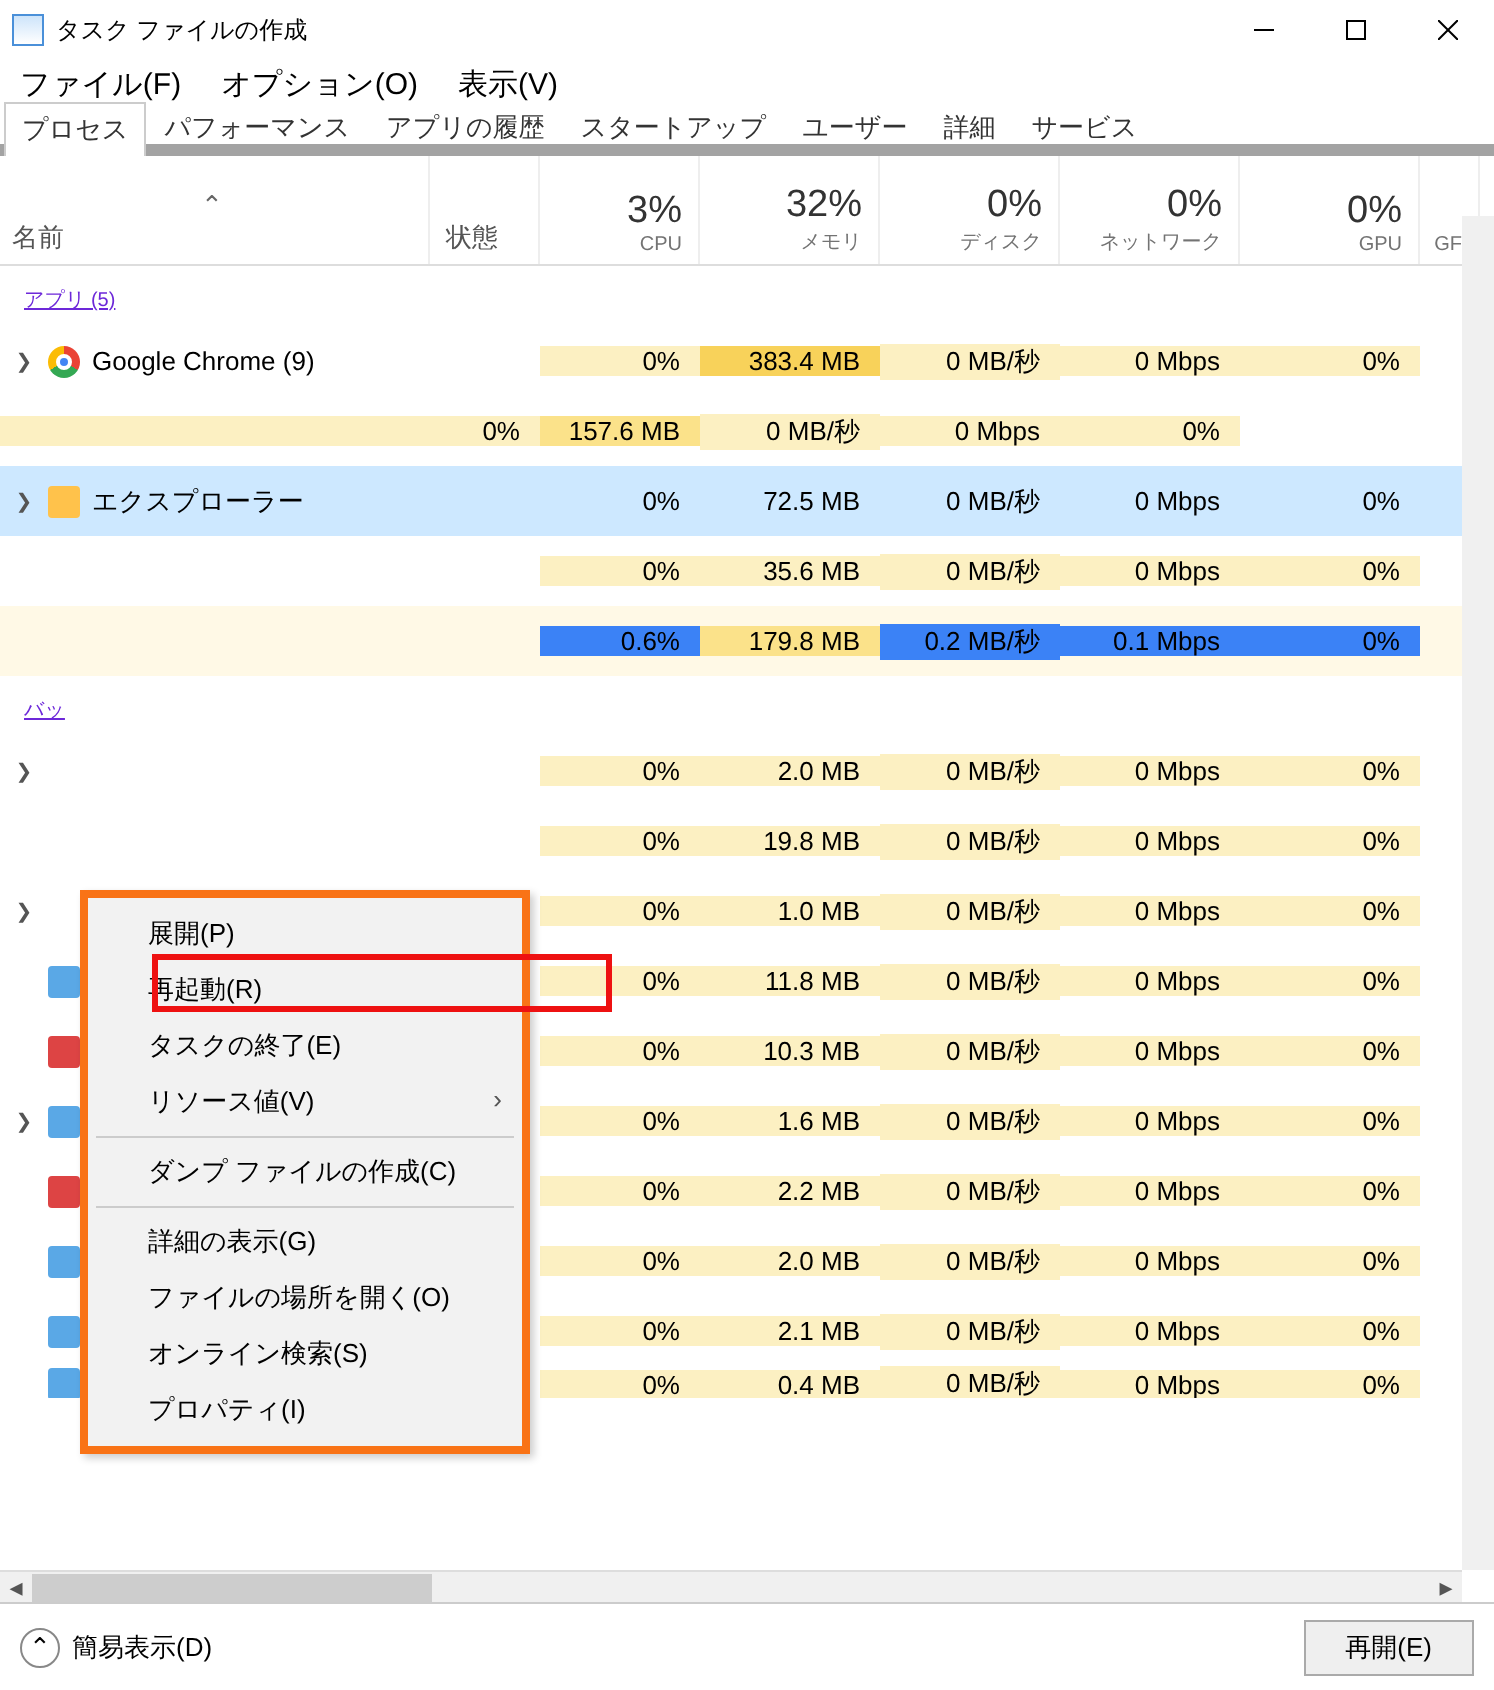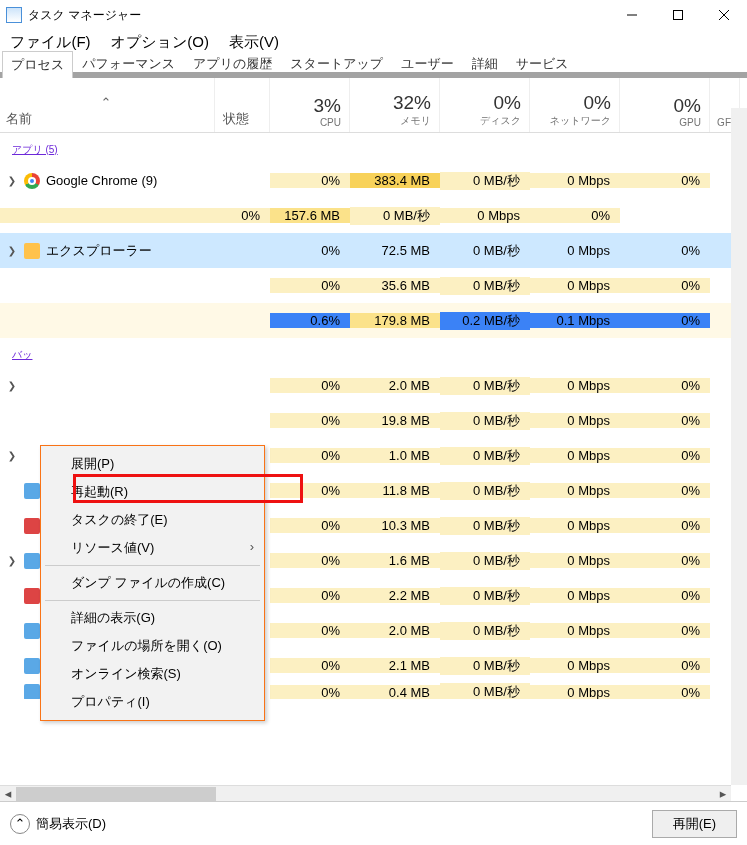--- a/index.html
+++ b/index.html
@@ -41,21 +41,21 @@
 .row .num { text-align:right; padding-right:10px; }
 .row .num.hot { background:#fcf0c2; }
 .row .num.hot2 { background:#fbe28a; }
 .row .num.hot3 { background:#f8d25a; }
 .row.selected { background:#cde8ff; }
 .row.highlight { background:#fff9e6; }
 .row.highlight .num.hot { background:#3b82f6; }
 .grouptitle { color:#6d28d9; font-size:10px; padding:10px 0 6px 12px;text-decoration:underline; }
 
 
-.ctx { position:absolute; left:40px; top:312px; width:225px; background:#f2f2f2; border:1px solid #f97316; box-shadow:2px 2px 4px rgba(0,0,0,.2); padding:4px 0; z-index:10; }
+.ctx { position:absolute; left:40px; top:312px; width:225px; background:#f2f2f2; border:4px solid #f97316; box-shadow:2px 2px 4px rgba(0,0,0,.2); padding:4px 0; z-index:10; }
 .ctx .item { padding:5px 18px 5px 30px; font-size:13px; position:relative; cursor:default; }
 .ctx .item.sub::after { content:"›"; position:absolute; right:10px; color:#555; }
 .ctx .sep { height:1px; background:#ccc; margin:3px 4px; }
 .ctx .highlight-box { position:absolute; left:32px; top:28px; width:230px; height:29px; border:3px solid #e11; pointer-events:none; z-index:11; }
 
 
 .hscroll { position:absolute; left:0; right:16px; bottom:44px; height:16px; background:#f0f0f0; border-top:1px solid #ddd; display:flex; align-items:center; }
 .hscroll .btn { width:16px; height:16px; display:flex; align-items:center; justify-content:center; color:#555; }
 .hscroll .thumb { position:absolute; left:16px; width:200px; height:14px; background:#cdcdcd; }
 .hscroll .btn.right { position:absolute; right:0; }
@@ -74,21 +74,21 @@
 .ico-folder { background:#ffc24b; border-radius:2px; }
 .ico-gen { background:#5aa8e6; border-radius:2px; }
 .ico-baidu { background:#d44; border-radius:2px; }
 .ico-tm { border:1px solid #4a90d9; background:linear-gradient(#cde4fa,#fff); }
 </style>
 </head>
 <body>
 
 <div class="titlebar">
   <span class="icon ico-tm"></span>
-  <span class="title">タスク マネージャー</span>
+  <span class="title">タスク ファイルの作成</span>
   <div class="winbtn">
       <svg viewBox="0 0 10 10">
         <line x1="0" y1="5" x2="10" y2="5" stroke="#000"></line>
       </svg>
     </div>
   <div class="winbtn">
       <svg viewBox="0 0 10 10">
         <rect x="0.5" y="0.5" width="9" height="9" fill="none" stroke="#000"></rect>
       </svg>
     </div>

